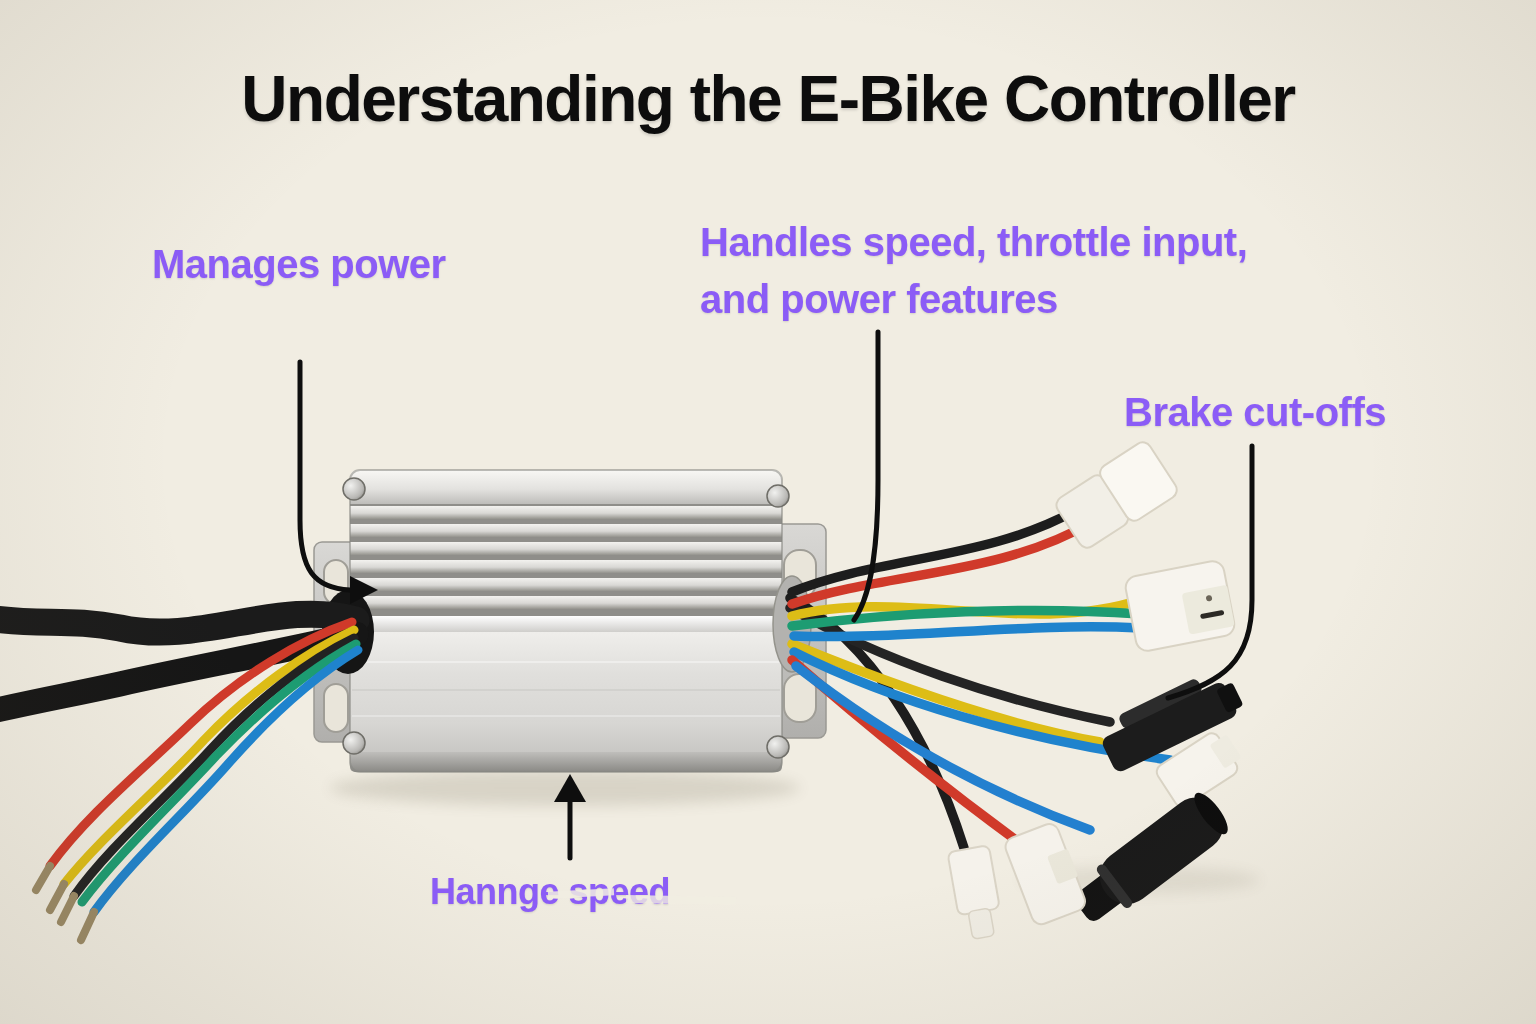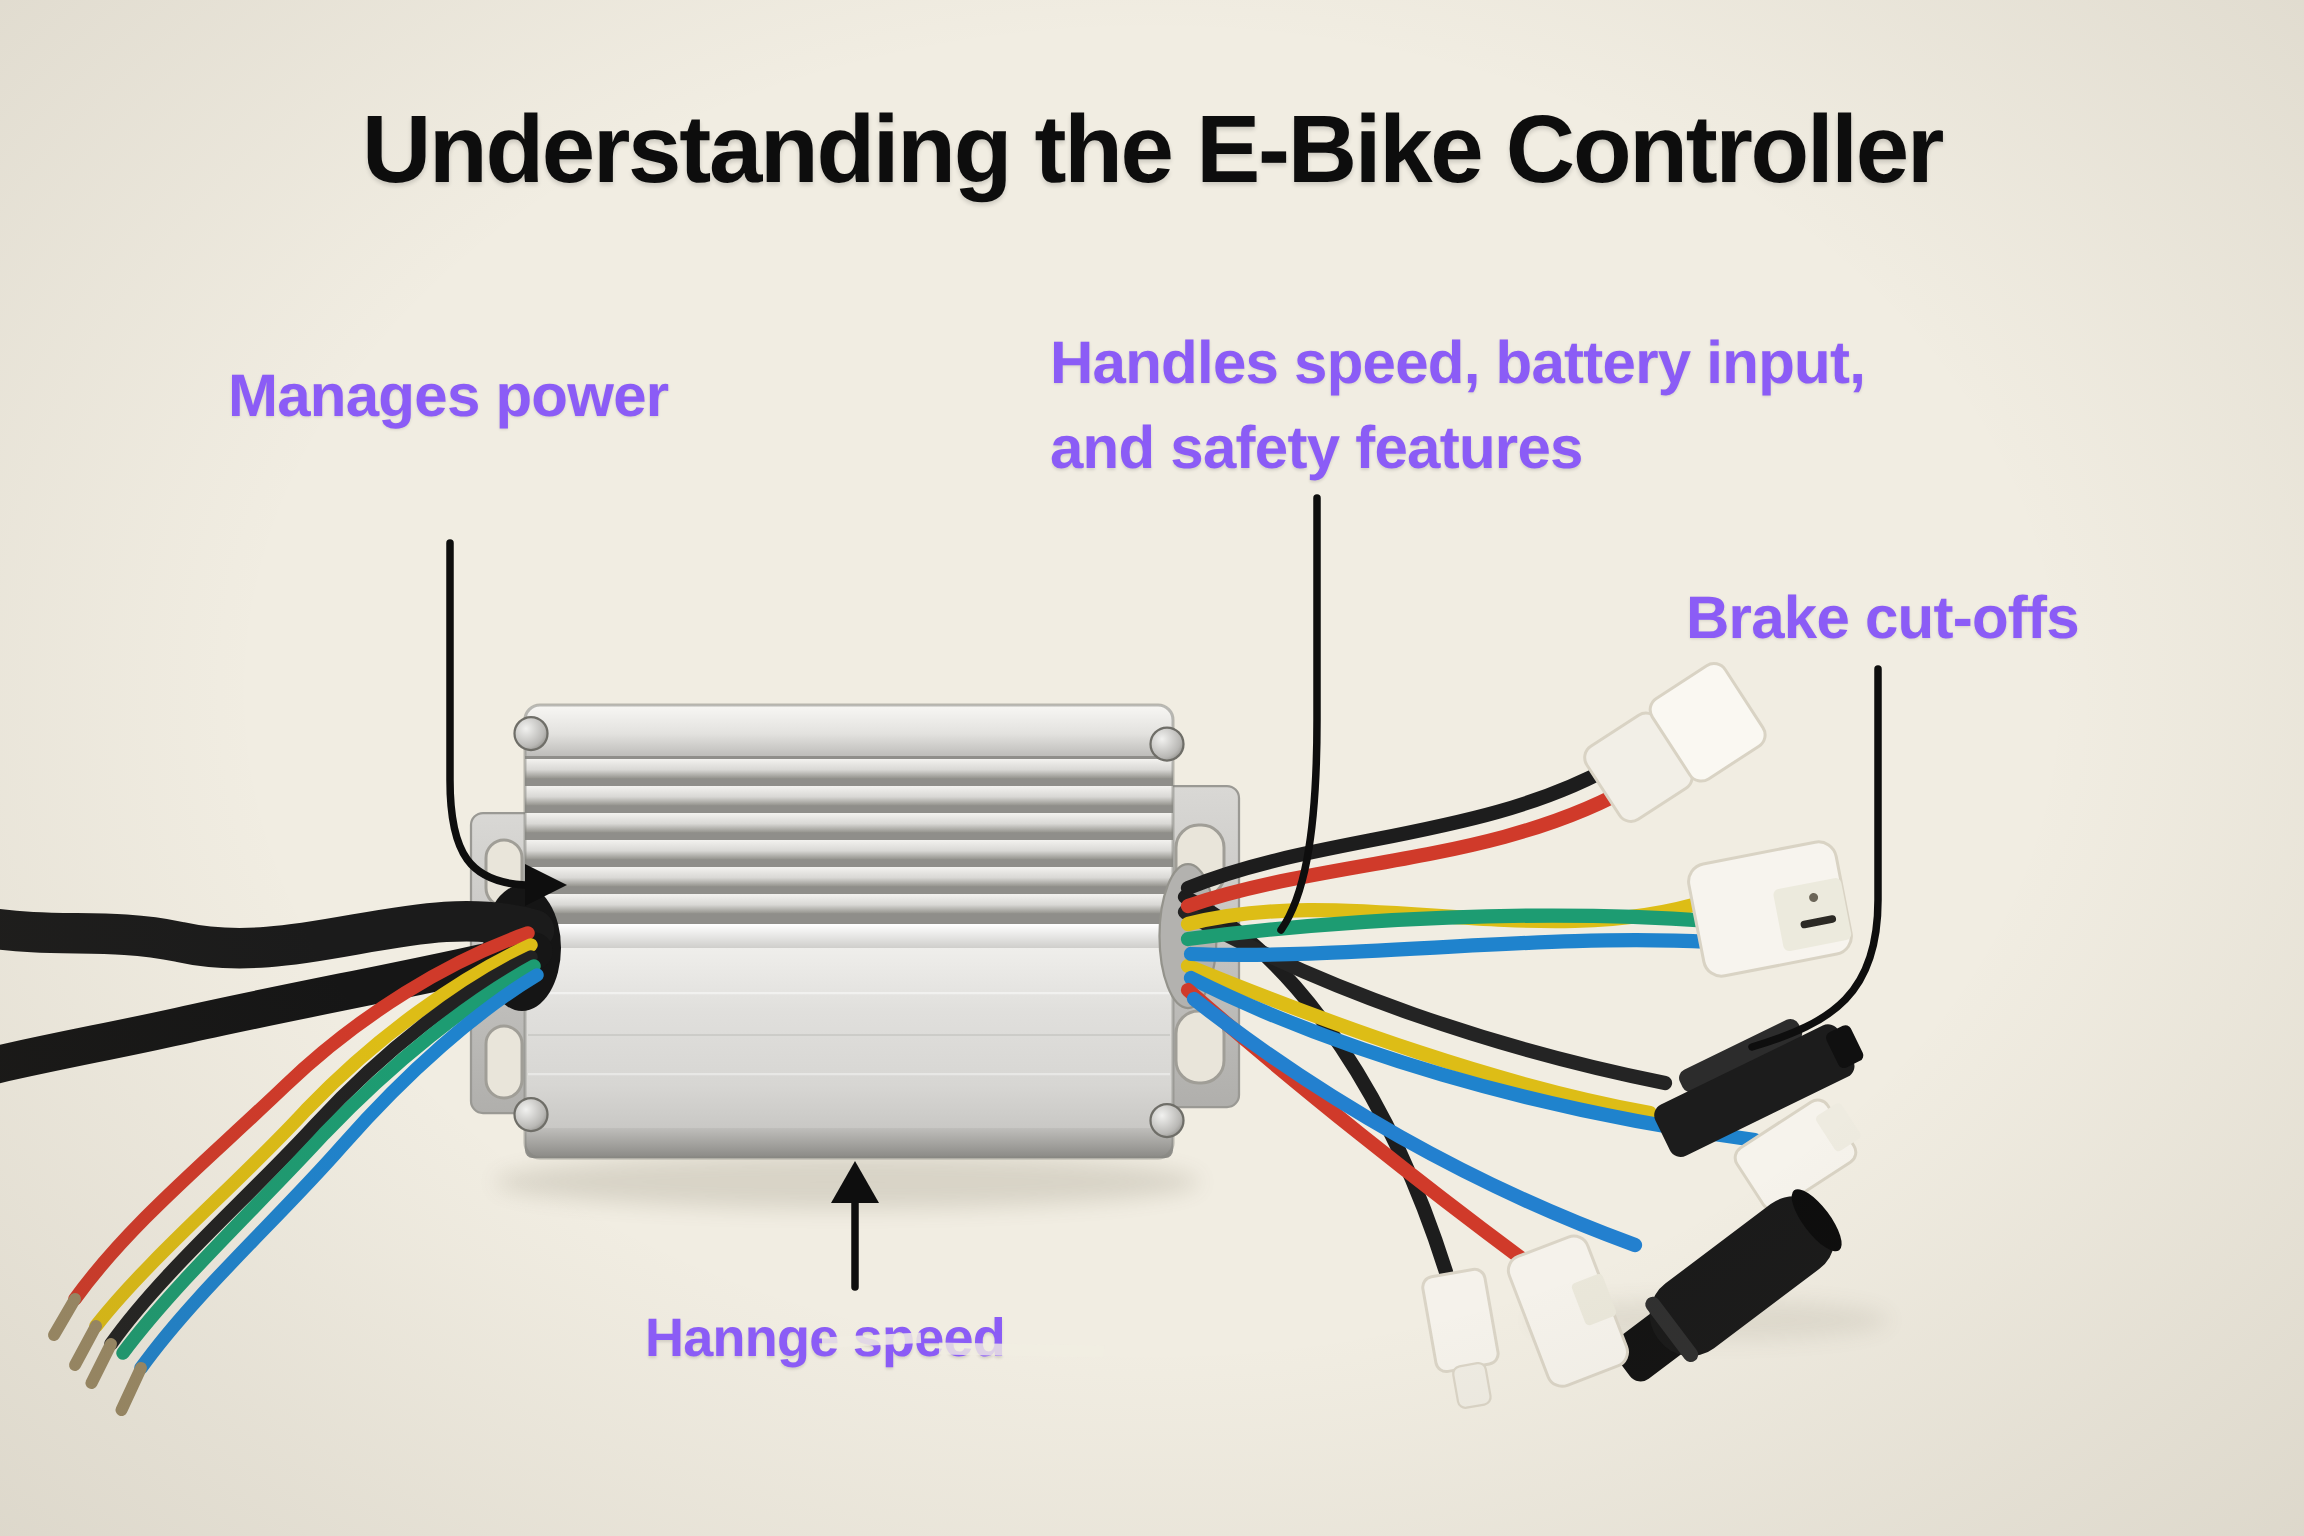--- a/index.html
+++ b/index.html
@@ -211,22 +211,22 @@
 
   <div class="vignette"></div>
 
   <h1 class="title">Understanding the E-Bike Controller</h1>
 
   <div class="label label-battery">
     <span>Manages power</span><br>
   </div>
 
   <div class="label label-function">
-    <span>Handles speed, battery input,</span><br>
-    <span>and safety features</span>
+    <span>Handles speed, throttle input,</span><br>
+    <span>and power features</span>
   </div>
 
   <div class="label label-brake">
     <span>Brake cut-offs</span>
   </div>
 
   <div class="label label-speed">
     <span>Hannge speed</span>
     <i class="glitch g1"></i>
     <i class="glitch g2"></i>

